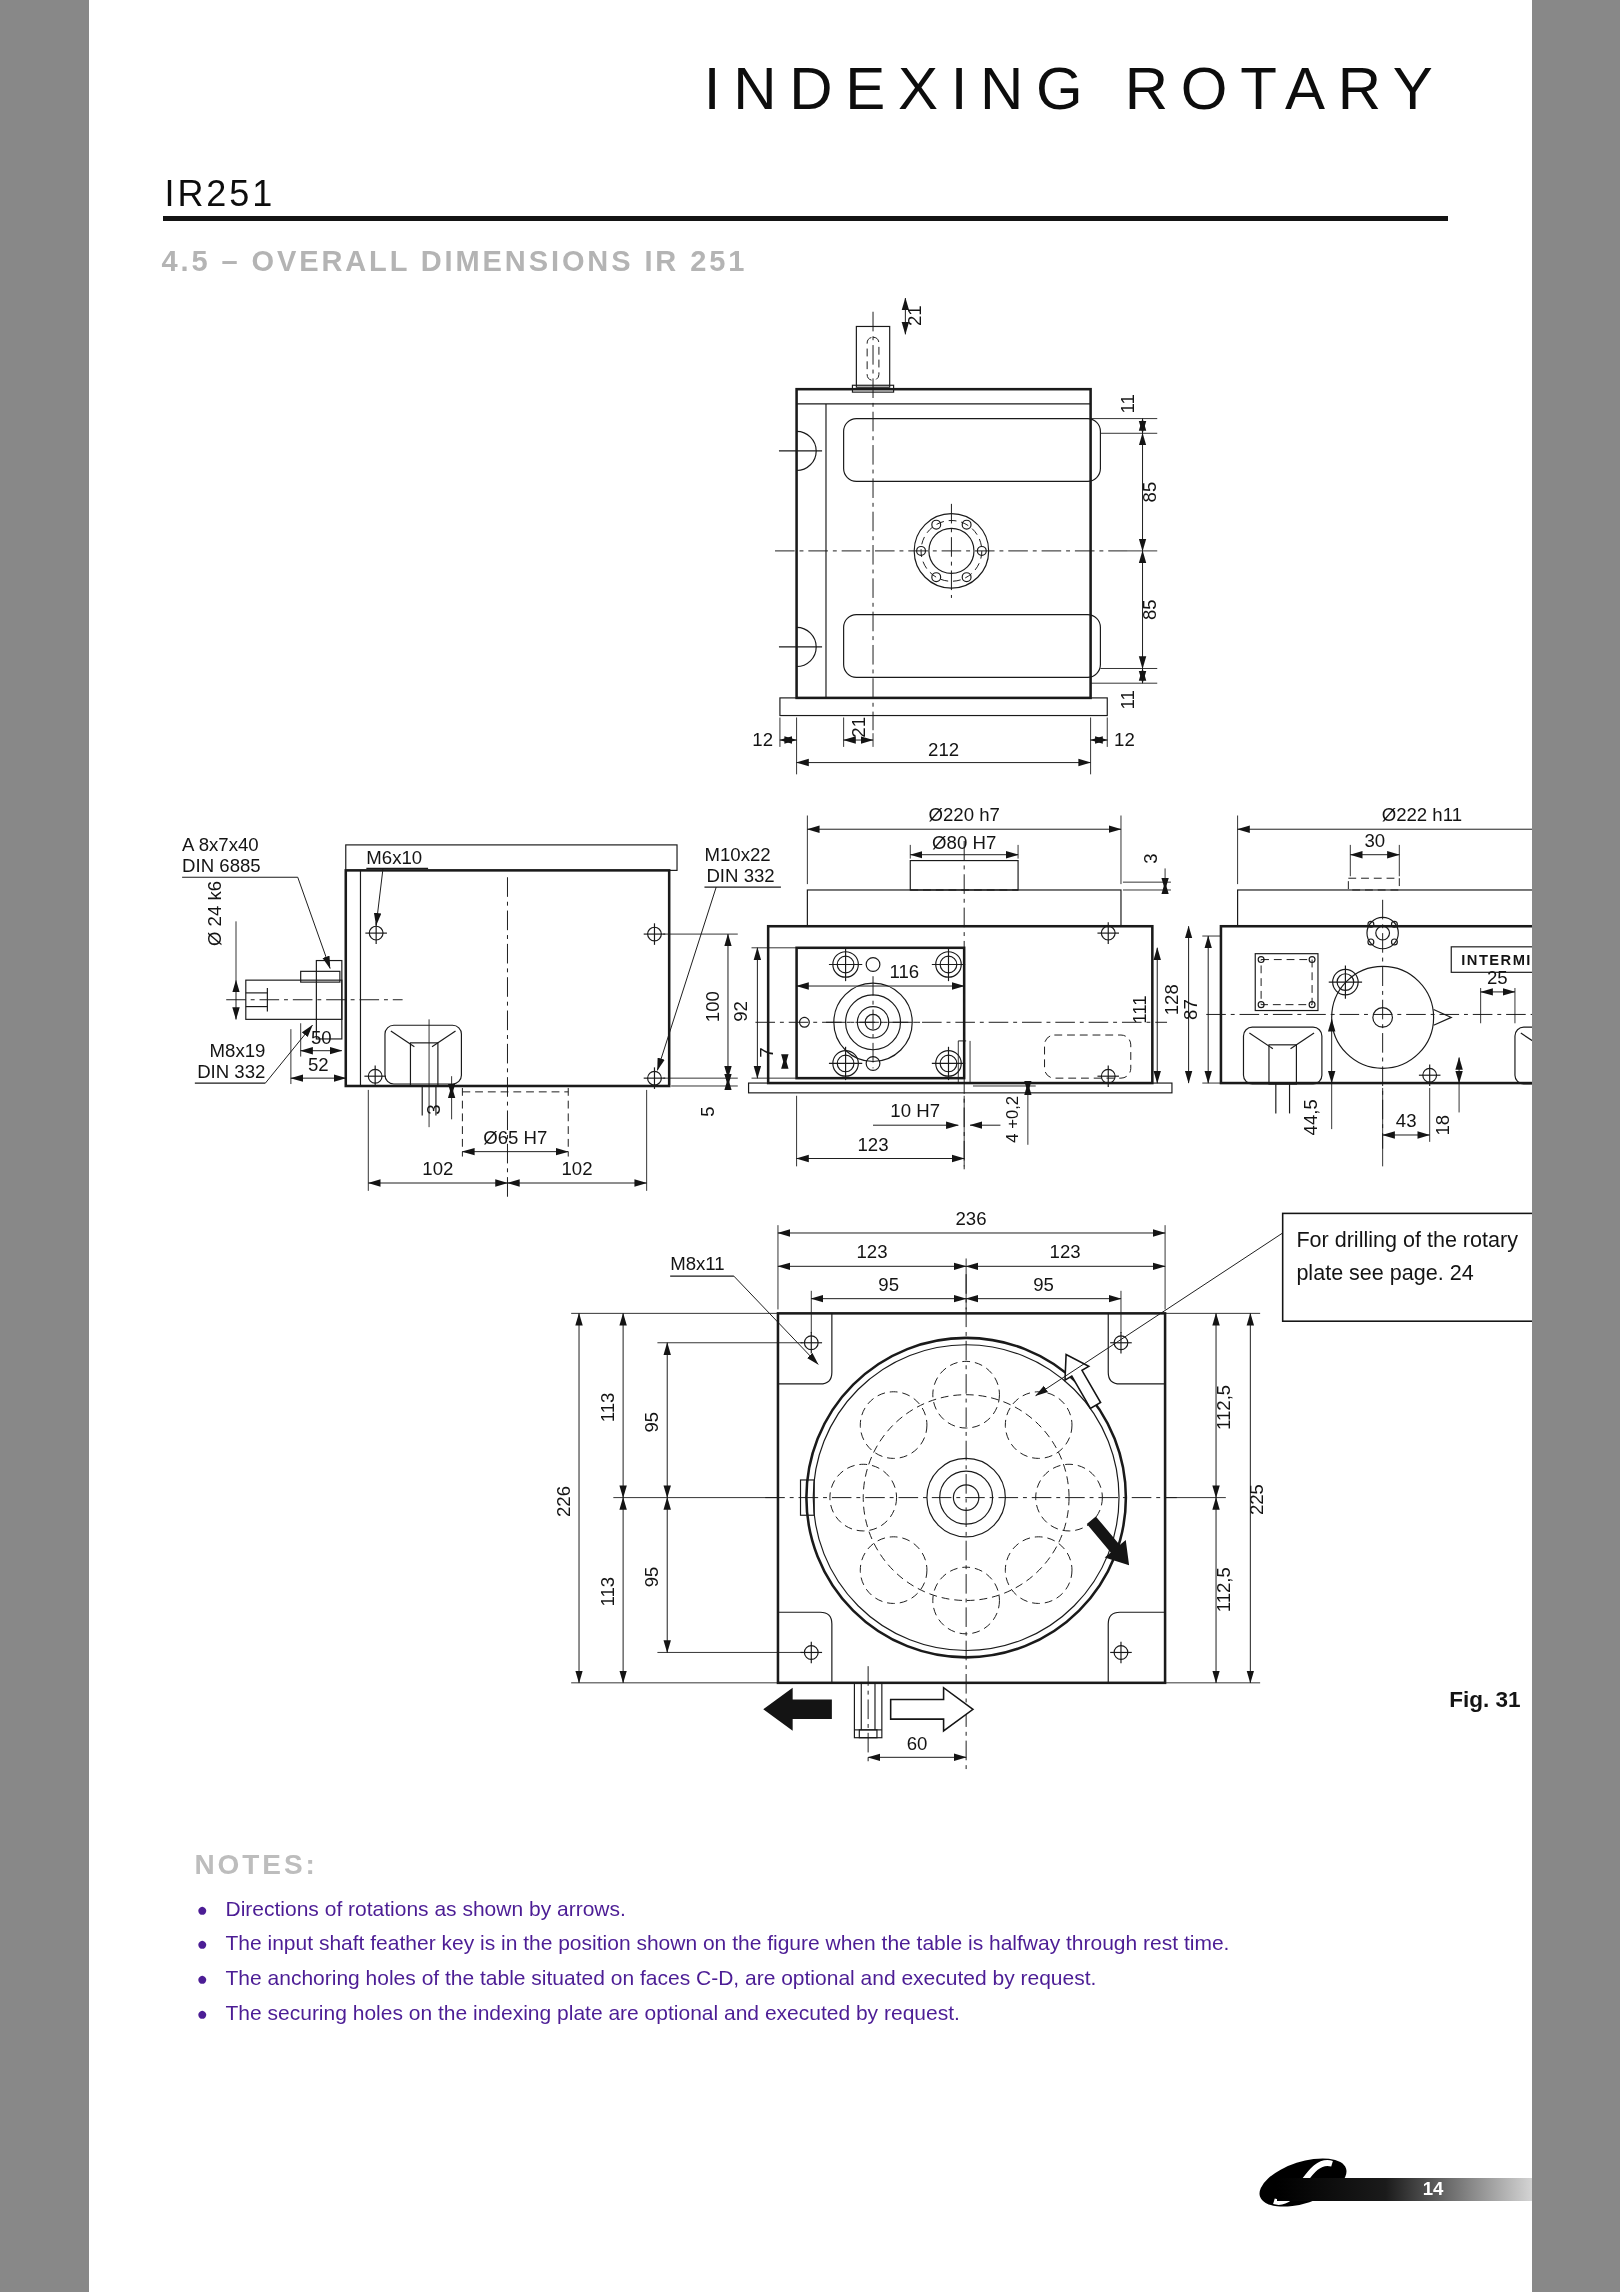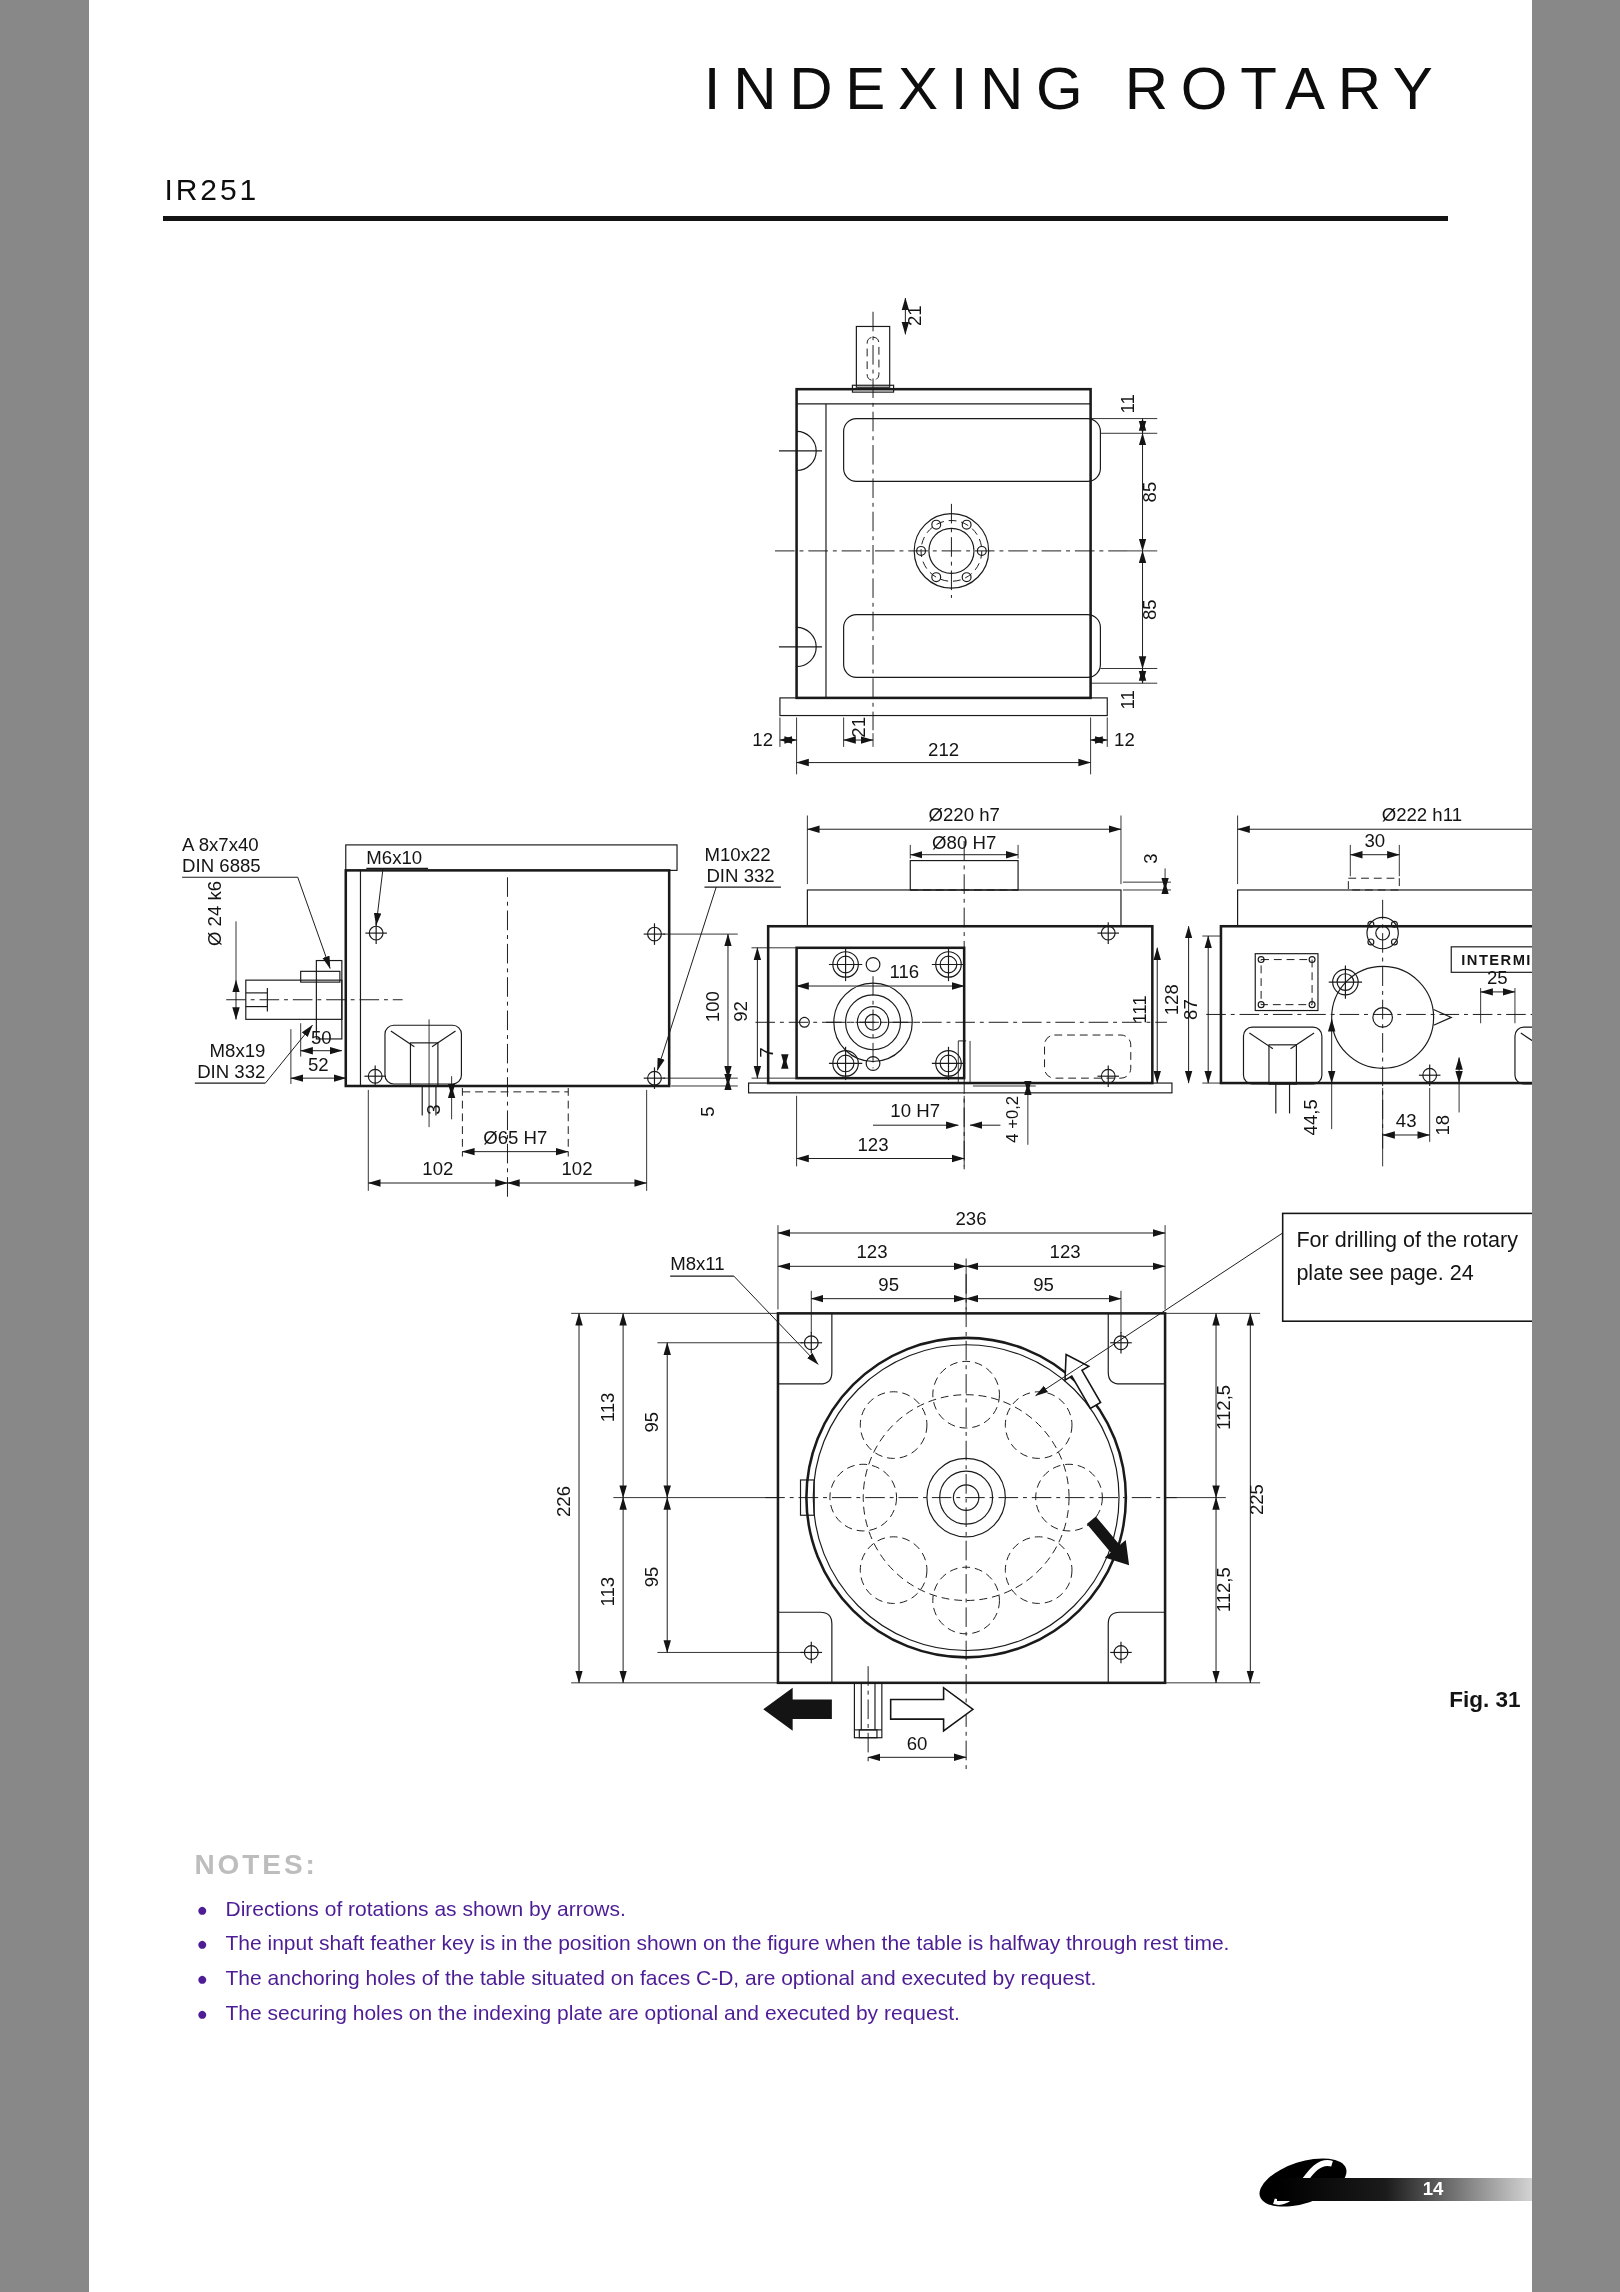--- a/index.html
+++ b/index.html
@@ -1,20 +1,20 @@
 <!DOCTYPE html>
 <html><head>
 <meta charset="utf-8">
 <style>
   html,body{margin:0;padding:0;background:#888;}
   .page{position:relative;width:1443px;height:2293px;background:#fff;
         font-family:"Liberation Sans",sans-serif;color:#111;overflow:hidden;margin:0 auto;}
   .doc-title{position:absolute;top:51px;left:490px;right:86px;text-align:right;
         font-size:60px;line-height:75px;letter-spacing:12.7px;color:#0d0d0d;white-space:nowrap;}
-  .model{position:absolute;left:76px;top:173px;font-size:30px;letter-spacing:2.9px;color:#0d0d0d;}
+  .model{position:absolute;left:76px;top:173px;font-size:36px;letter-spacing:2.9px;color:#0d0d0d;}
   .rule{position:absolute;left:74px;right:84px;top:216px;height:4.9px;background:#141414;}
   .section{position:absolute;left:73px;top:245px;margin:0;font-size:29px;font-weight:bold;
         color:#b4b4b4;letter-spacing:2.9px;}
   .draw{position:absolute;left:0;top:294px;width:1620px;height:1485px;}
   .draw line,.draw path,.draw rect,.draw circle,.draw ellipse,.draw polygon{stroke:#1a1a1a;stroke-width:1.2;fill:none;}
   .draw .t2{stroke-width:2.6;}
   .draw .thin{stroke-width:0.9;}
   .draw .cl{stroke-dasharray:20 5 4 5;stroke-width:1;}
   .draw .hid{stroke-dasharray:8 5;stroke-width:1;}
   .draw .dl{stroke-width:1;marker-start:url(#a1);marker-end:url(#a1);}
@@ -41,20 +41,21 @@
 </head>
 <body>
 
 <div class="page">
 
   <div class="doc-title">
     <div>INDEXING ROTARY</div>
   </div>
   <div class="model">IR251</div>
   <div class="rule"></div>
+  <h2 class="section">4.5 – OVERALL DIMENSIONS IR 251</h2>
 
   <svg class="draw" viewBox="0 0 1653 1515">
     <defs>
       <marker id="a1" viewBox="0 0 12 8" refX="11.5" refY="4" markerWidth="13" markerHeight="9" orient="auto-start-reverse">
         <path d="M0,0.5 L12,4 L0,7.5 z" style="fill:#141414;stroke:none"></path>
       </marker>
       <g id="scrS">
           <circle r="7"></circle>
           <line x1="-11" y1="0" x2="11" y2="0"></line>
           <line x1="0" y1="-11" x2="0" y2="11"></line>

